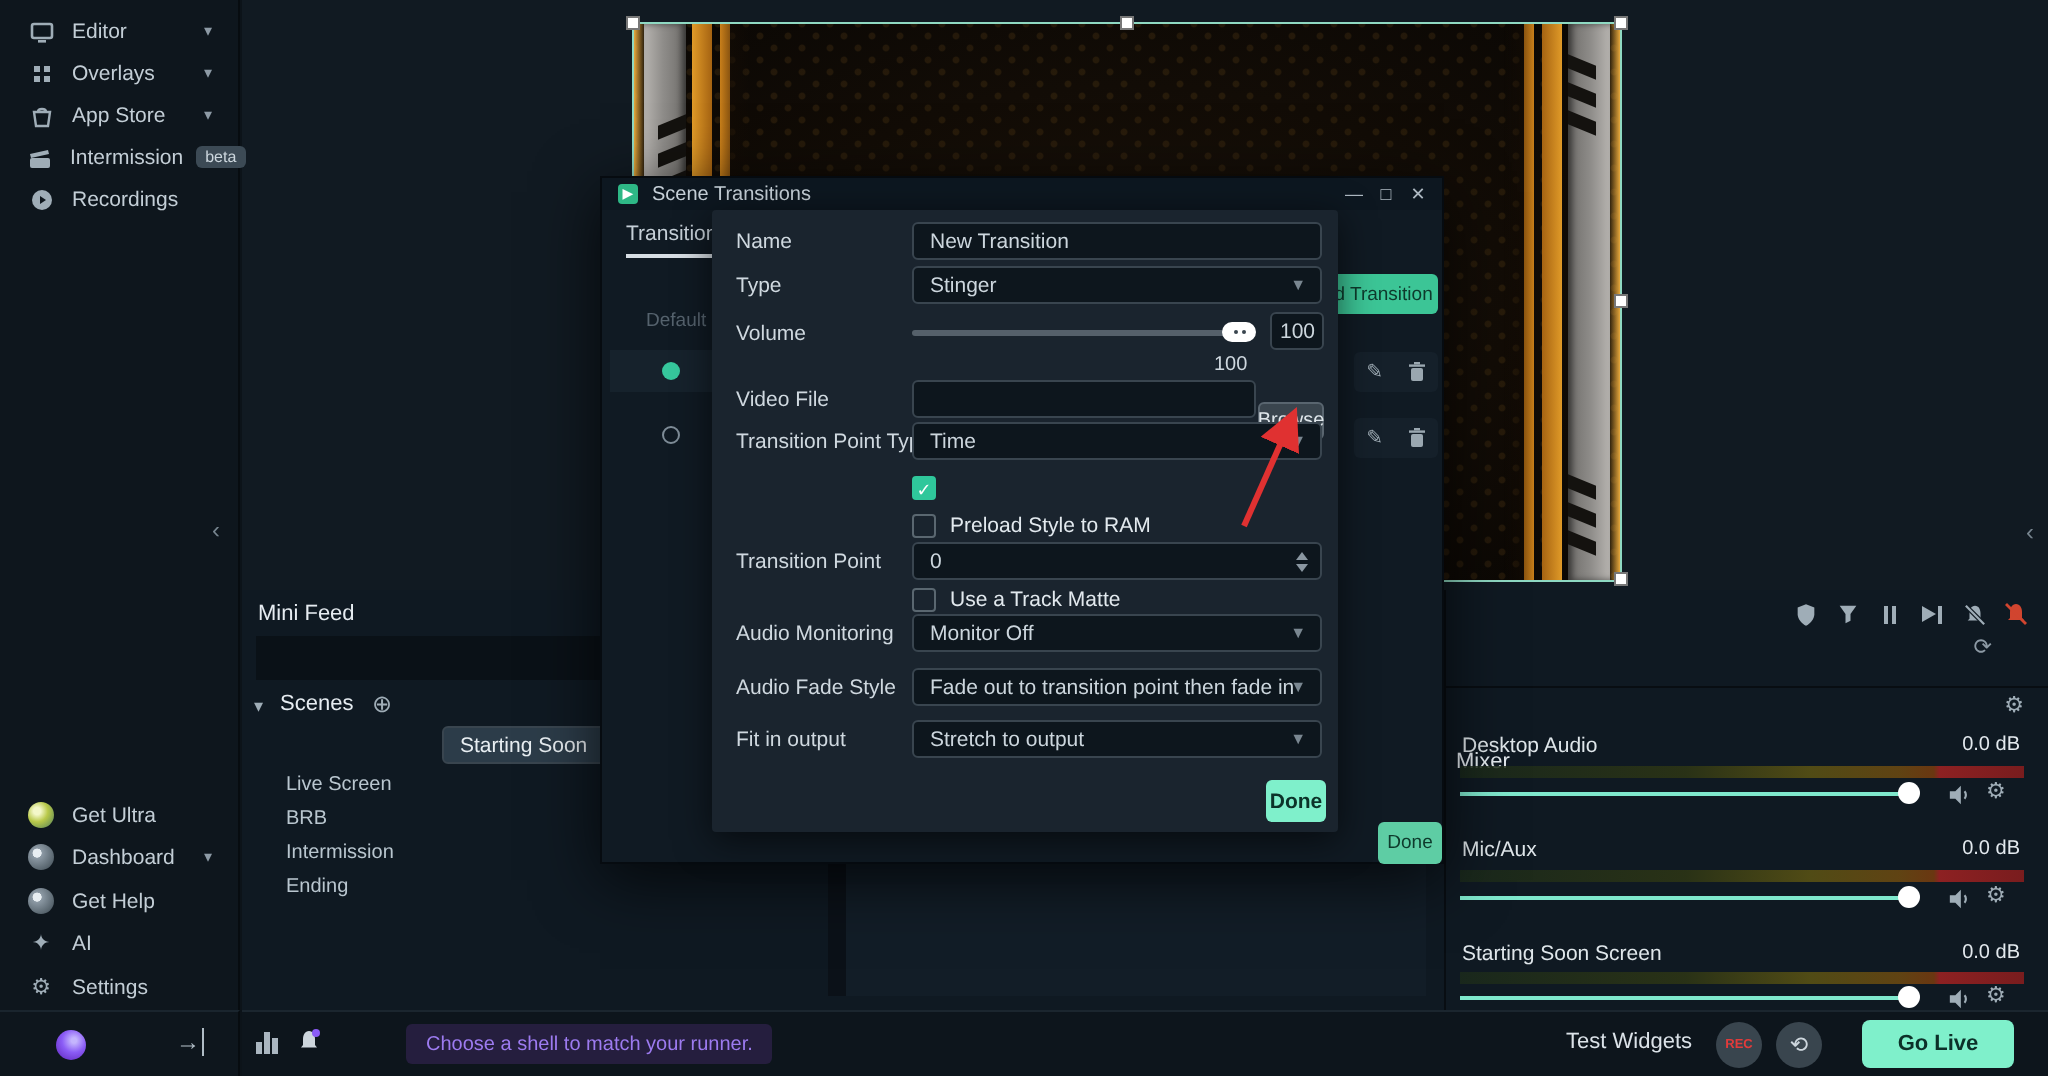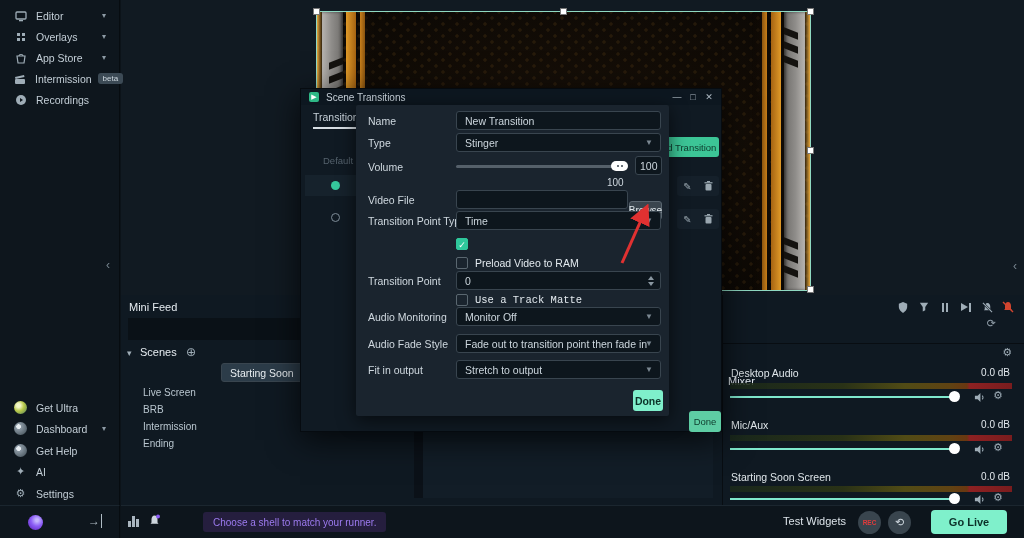--- a/index.html
+++ b/index.html
@@ -428,33 +428,33 @@
 
       <div class="flabel" style="top:110px;">Transition Point Type</div>
       <div class="sel" style="top:106px;">
           <span>Time</span>
           <span class="car">▼</span>
         </div>
 
       <div class="cbx on" style="left:100px; top:133px;">✓</div>
 
       <div class="cbx" style="left:100px; top:152px;"></div>
-      <div class="cblabel" style="left:119px; top:152px;">Preload Video to RAM</div>
+      <div class="cblabel" style="left:119px; top:152px;">Preload Style to RAM</div>
 
       <div class="flabel" style="top:170px;">Transition Point</div>
       <div class="field" style="top:166px;">
         <span>0</span>
         <span class="spin">
             <i class="up"></i>
             <i class="dn"></i>
           </span>
       </div>
 
       <div class="cbx" style="left:100px; top:189px;"></div>
-      <div class="cblabel" style="left:119px; top:189px;font-family:Liberation Mono, monospace;">Use a Track Matte</div>
+      <div class="cblabel" style="left:119px; top:189px;">Use a Track Matte</div>
 
       <div class="flabel" style="top:206px;">Audio Monitoring</div>
       <div class="sel" style="top:202px;">
           <span>Monitor Off</span>
           <span class="car">▼</span>
         </div>
 
       <div class="flabel" style="top:233px;">Audio Fade Style</div>
       <div class="sel" style="top:229px;">
           <span>Fade out to transition point then fade in</span>

